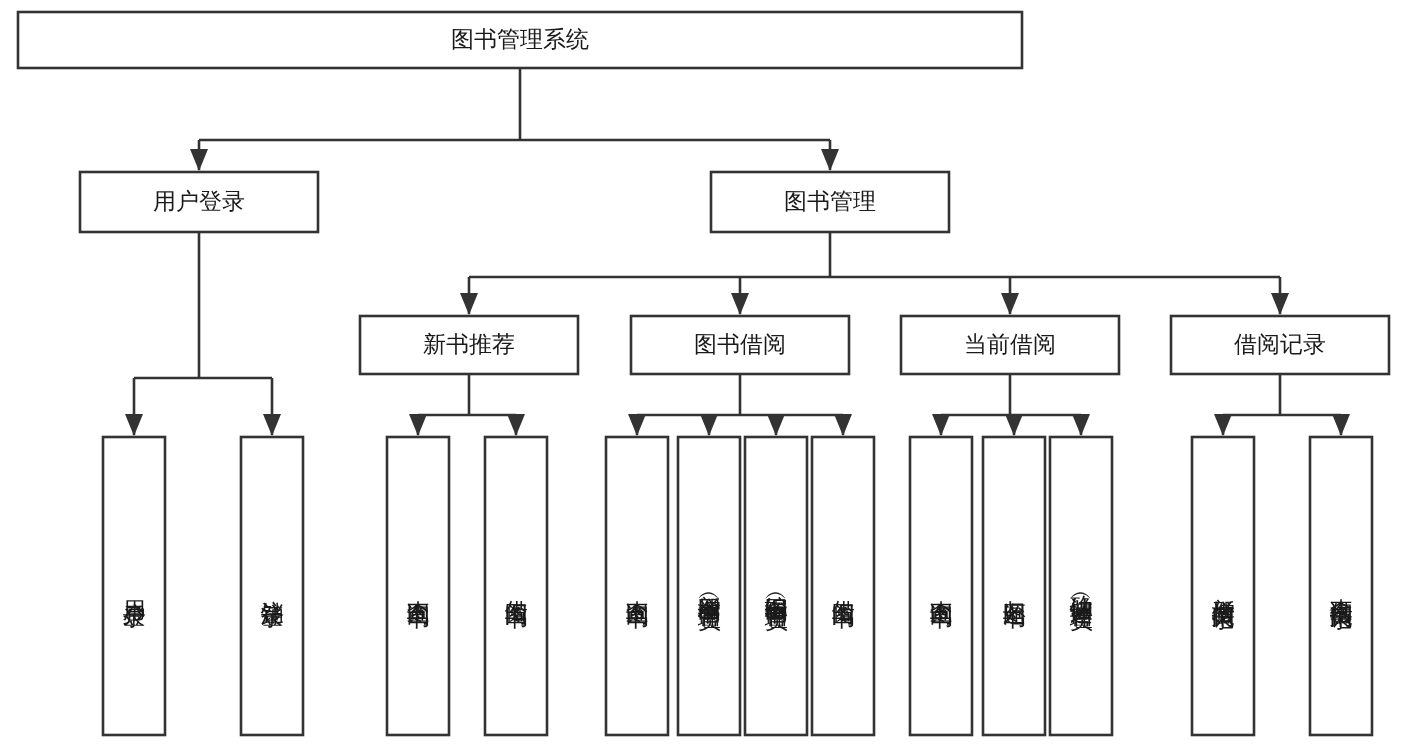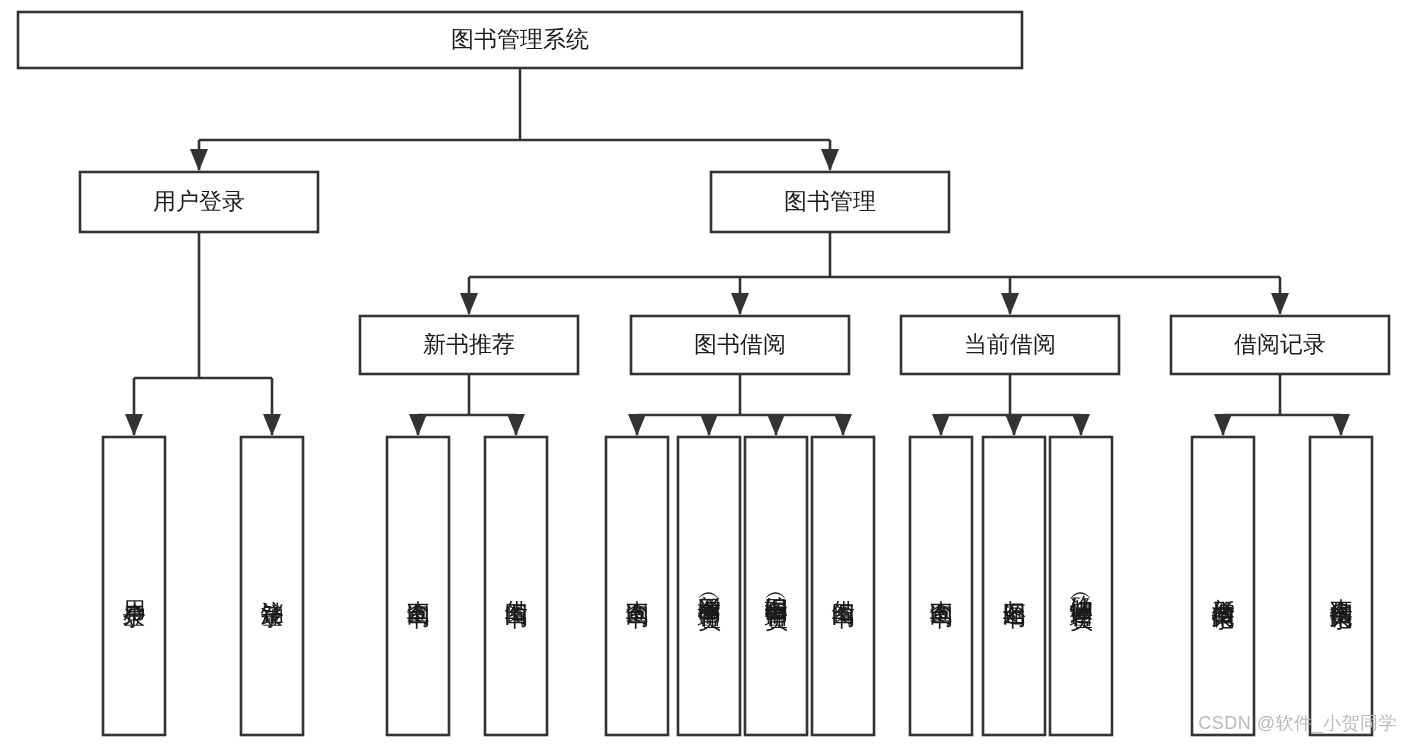--- a/index.html
+++ b/index.html
@@ -211,14 +211,13 @@
       <div class="leaf-label" style="left: 678px; top: 437px; width: 62px; height: 298px; display: flex; align-items: center; justify-content: center;">新增图书（管理员）</div>
       <div class="leaf-label" style="left: 745px; top: 437px; width: 62px; height: 298px; display: flex; align-items: center; justify-content: center;">编辑图书（管理员）</div>
       <div class="leaf-label" style="left: 812px; top: 437px; width: 62px; height: 298px; display: flex; align-items: center; justify-content: center;">借阅图书</div>
       <div class="leaf-label" style="left: 910px; top: 437px; width: 62px; height: 298px; display: flex; align-items: center; justify-content: center;">查询图书</div>
       <div class="leaf-label" style="left: 983px; top: 437px; width: 62px; height: 298px; display: flex; align-items: center; justify-content: center;">归还图书</div>
       <div class="leaf-label" style="left: 1050px; top: 437px; width: 62px; height: 298px; display: flex; align-items: center; justify-content: center;">确认归还（管理员）</div>
       <div class="leaf-label" style="left: 1192px; top: 437px; width: 62px; height: 298px; display: flex; align-items: center; justify-content: center;">新增借阅记录</div>
       <div class="leaf-label" style="left: 1310px; top: 437px; width: 62px; height: 298px; display: flex; align-items: center; justify-content: center;">查询借阅记录</div>
     </div>
 
-  <div class="watermark">CSDN @软件_小贺同学</div>
 </div>
 
 </body></html>

